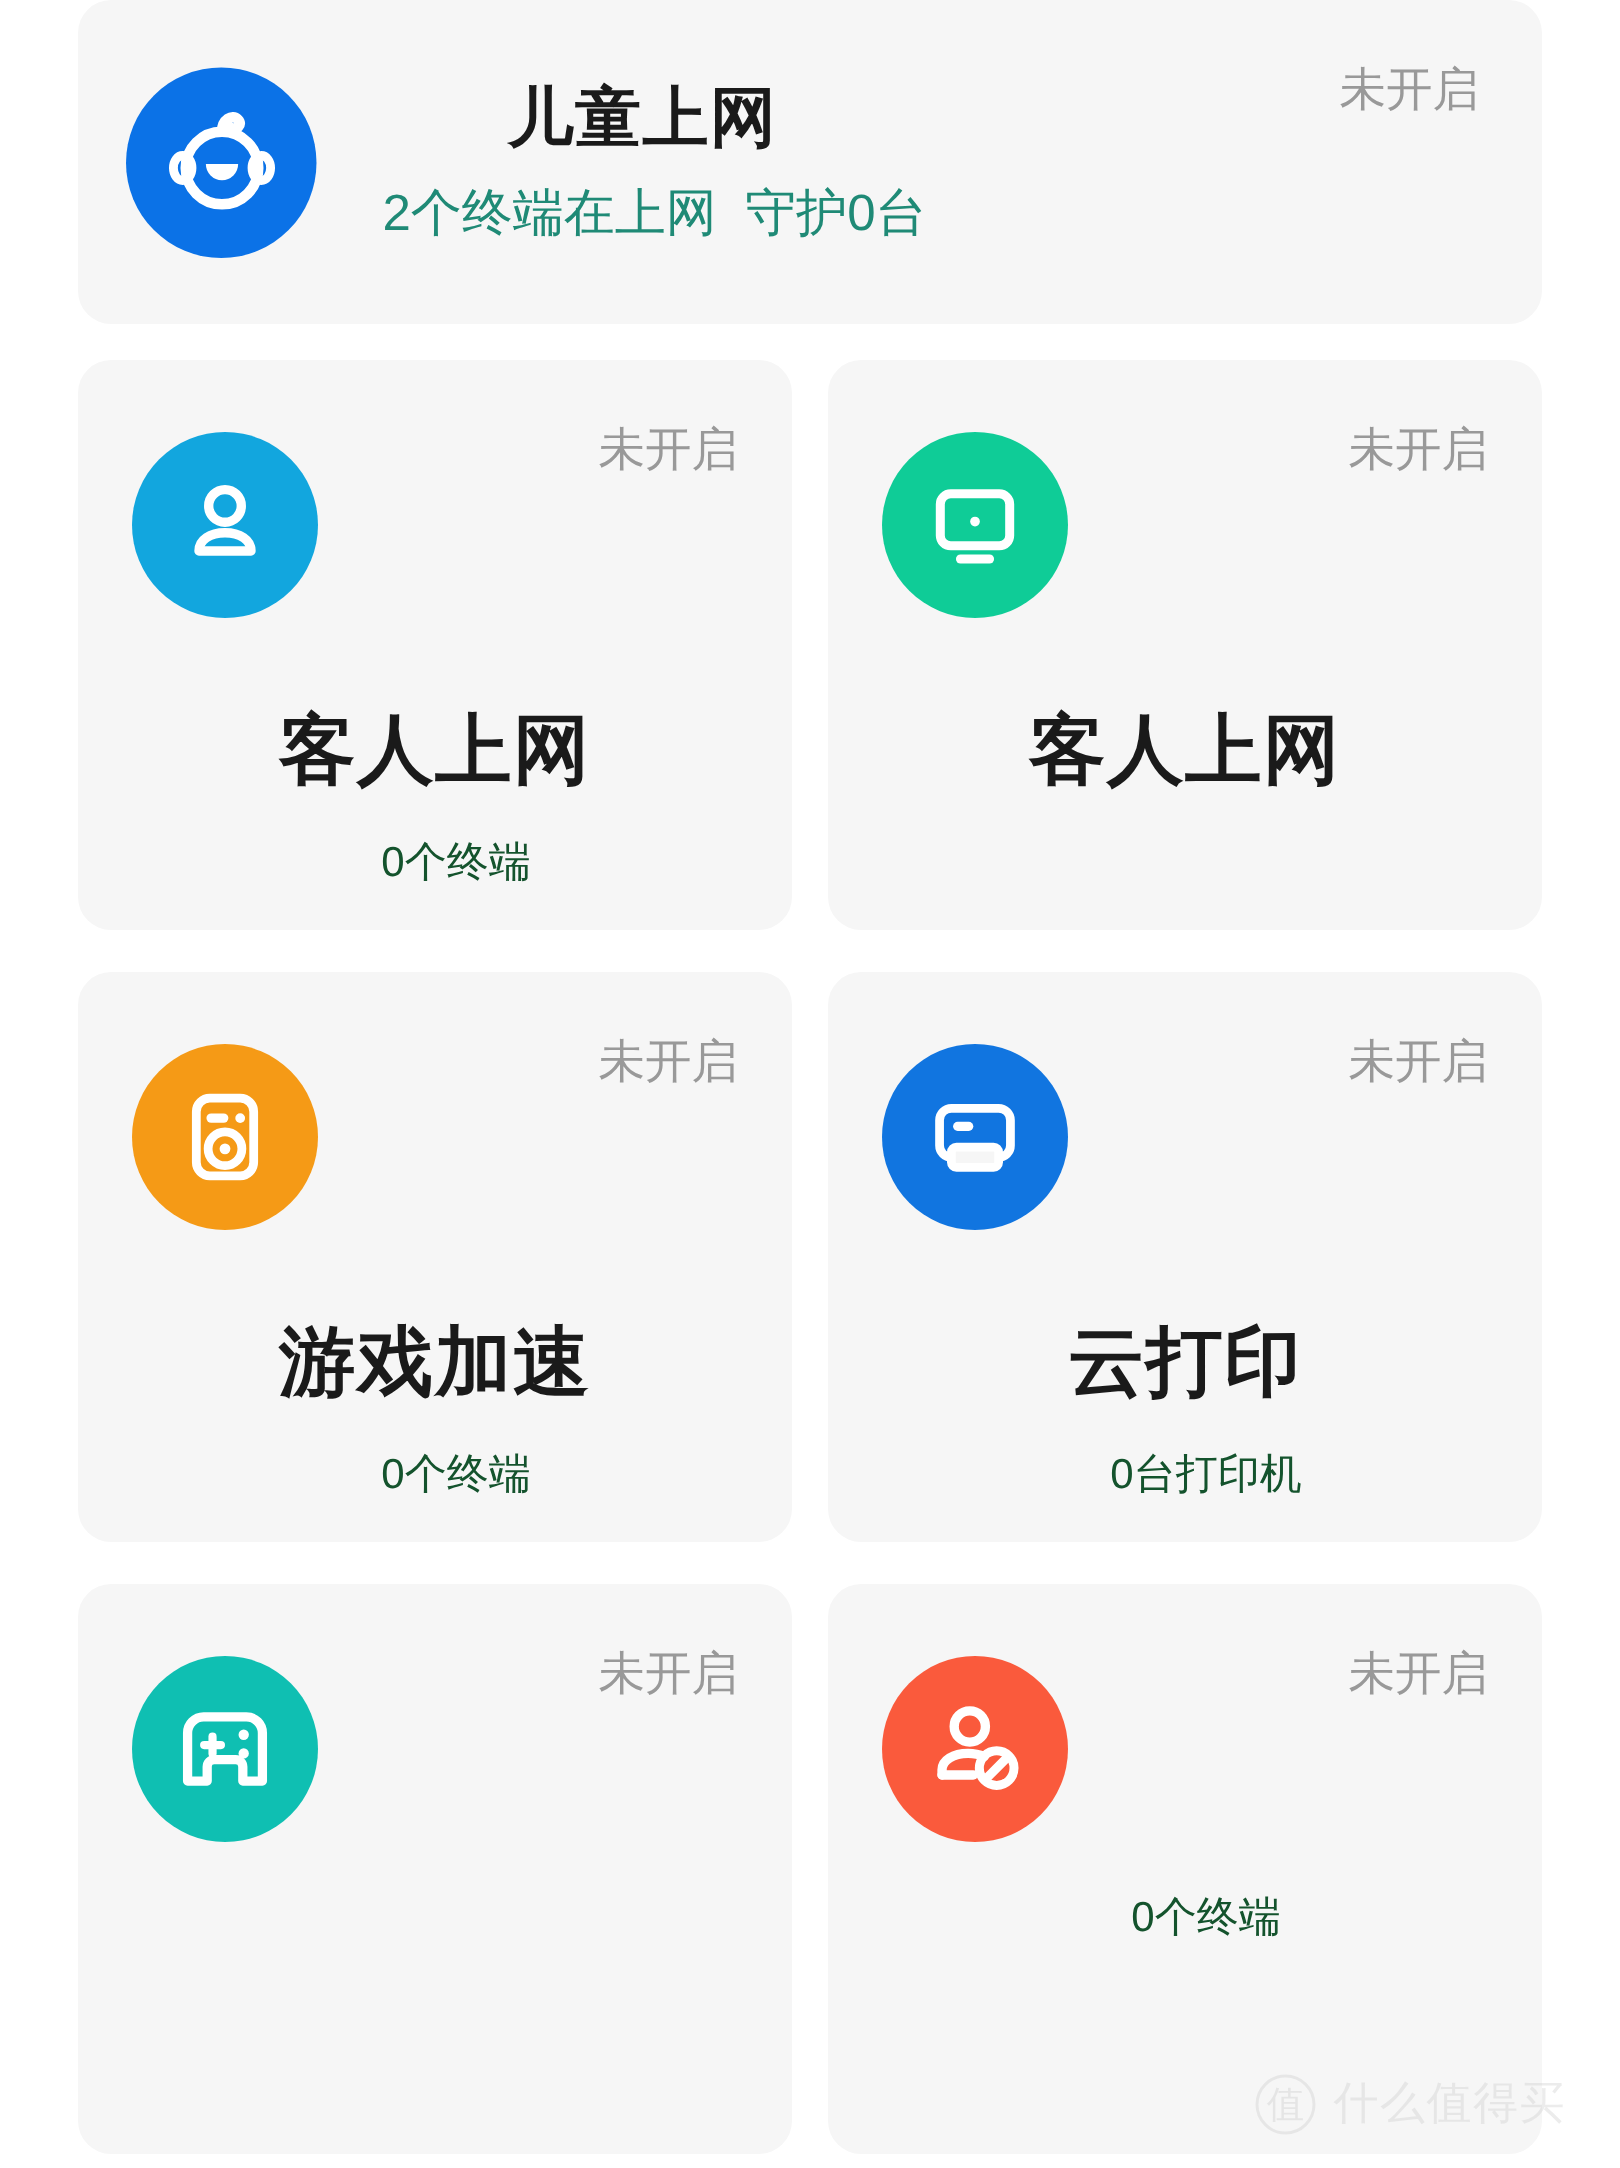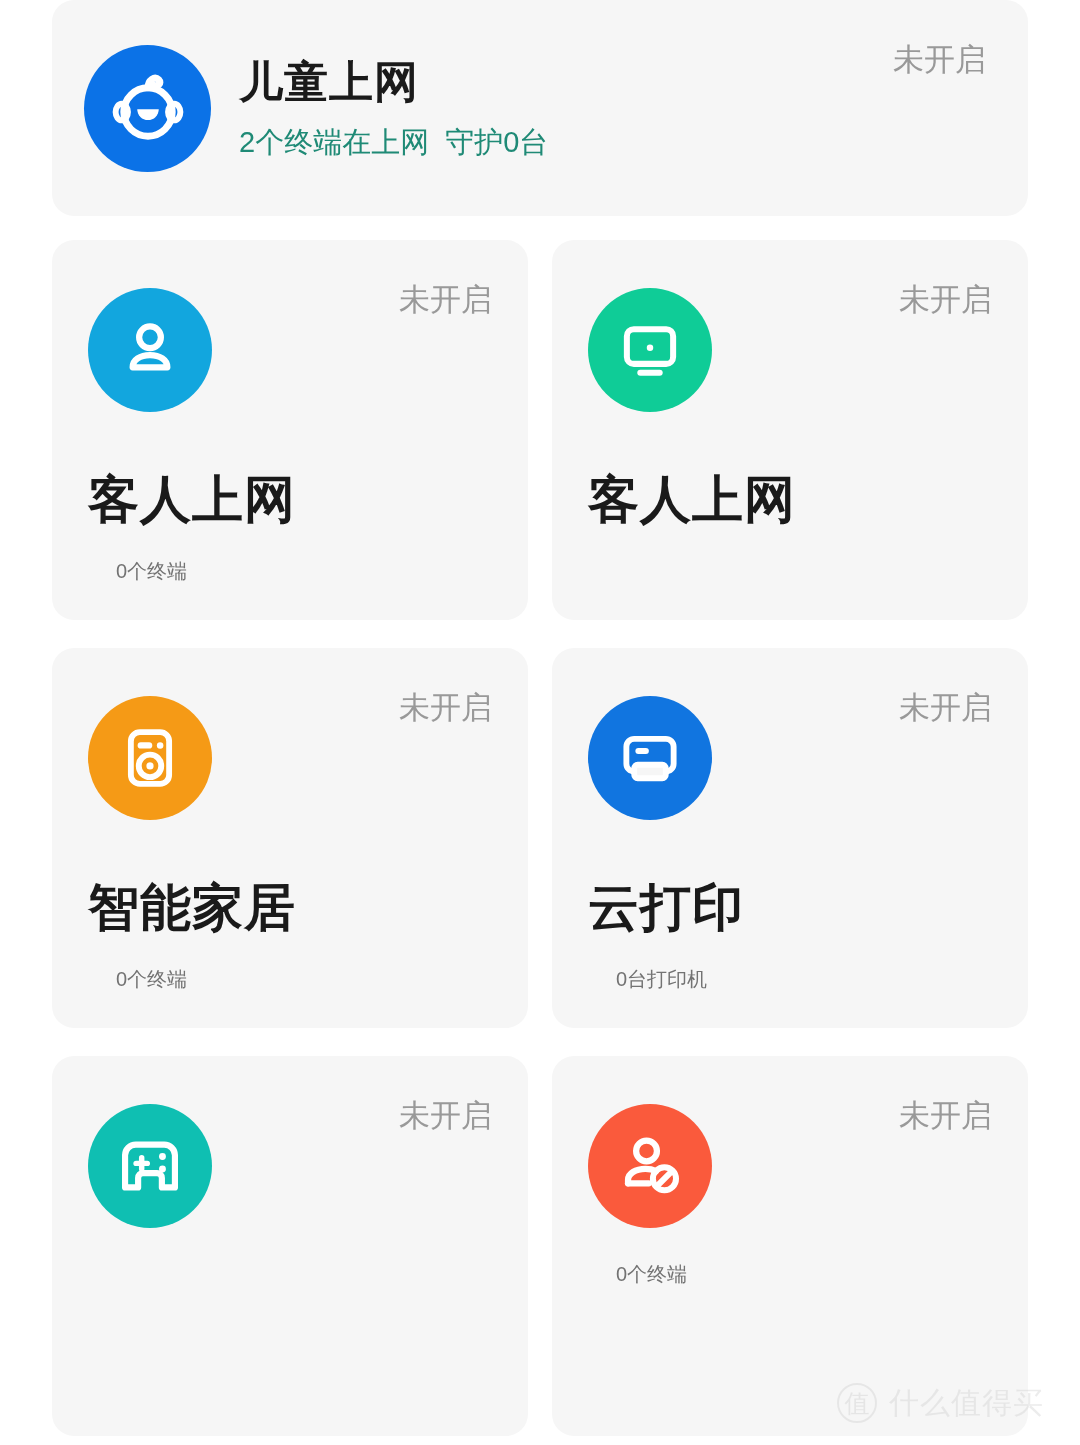--- a/index.html
+++ b/index.html
@@ -11,20 +11,21 @@
     font-family: "Liberation Sans", "DejaVu Sans", sans-serif;
     overflow: hidden;
   }
 
   #app {
     position: relative;
     width: 1080px;
     height: 1445px;
     background: #ffffff;
     padding: 0 52px;
+    text-align: center;
   }
 
   
   .feature-card {
     position: relative;
     width: 976px;
     height: 216px;
     background: #f6f6f6;
     border-radius: 22px;
     display: flex;
@@ -52,24 +53,25 @@
 
   .feature-title {
     font-size: 44px;
     font-weight: bold;
     color: #1a1a1a;
     letter-spacing: 1px;
     line-height: 1;
   }
 
   .feature-sub {
-    font-size: 29px;
+    font-size: 34px;
     color: #1f8a76;
     line-height: 1;
     white-space: pre;
+    margin-left: 16px;
   }
 
   .feature-status {
     position: absolute;
     top: 44px;
     right: 42px;
     font-size: 31px;
     color: #999999;
     line-height: 1;
   }
@@ -113,22 +115,22 @@
     margin-top: 62px;
     font-size: 51px;
     font-weight: bold;
     color: #1a1a1a;
     letter-spacing: 1px;
     line-height: 1;
   }
 
   .tile-sub {
     margin-top: 36px;
-    font-size: 20px;
-    color: #737373;
+    font-size: 28px;
+    color: #14532d;
     line-height: 1;
     margin-left: 28px;
   }
 
   .tile-sub.empty { visibility: hidden; }
 
   
   .watermark {
     position: absolute;
     right: 36px;
@@ -213,21 +215,21 @@
       <div class="tile-status">未开启</div>
       <div class="tile-icon" style="background:#F59A16">
         <svg width="72" height="72" viewBox="0 0 64 64" fill="none">
           <rect x="15" y="9" width="34" height="46" rx="8" stroke="#ffffff" stroke-width="5.2"></rect>
           <rect x="21" y="18" width="13" height="5.6" rx="2.8" fill="#ffffff"></rect>
           <circle cx="41" cy="20.8" r="2.9" fill="#ffffff"></circle>
           <circle cx="32" cy="39" r="10" stroke="#ffffff" stroke-width="5.2"></circle>
           <circle cx="32" cy="39" r="3.2" fill="#ffffff"></circle>
         </svg>
       </div>
-      <div class="tile-title">智能家居</div>
+      <div class="tile-title">游戏加速</div>
       <div class="tile-sub">0个终端</div>
     </div>
 
     <div class="tile">
       <div class="tile-status">未开启</div>
       <div class="tile-icon" style="background:#1175E0">
         <svg width="72" height="72" viewBox="0 0 64 64" fill="none">
           <rect x="11" y="15" width="42" height="29" rx="7" stroke="#ffffff" stroke-width="5.2"></rect>
           <rect x="19" y="23" width="12" height="5.4" rx="2.7" fill="#ffffff"></rect>
           <rect x="18" y="38" width="28" height="12" rx="3" fill="#f6f6f6" stroke="#ffffff" stroke-width="5.2"></rect>

